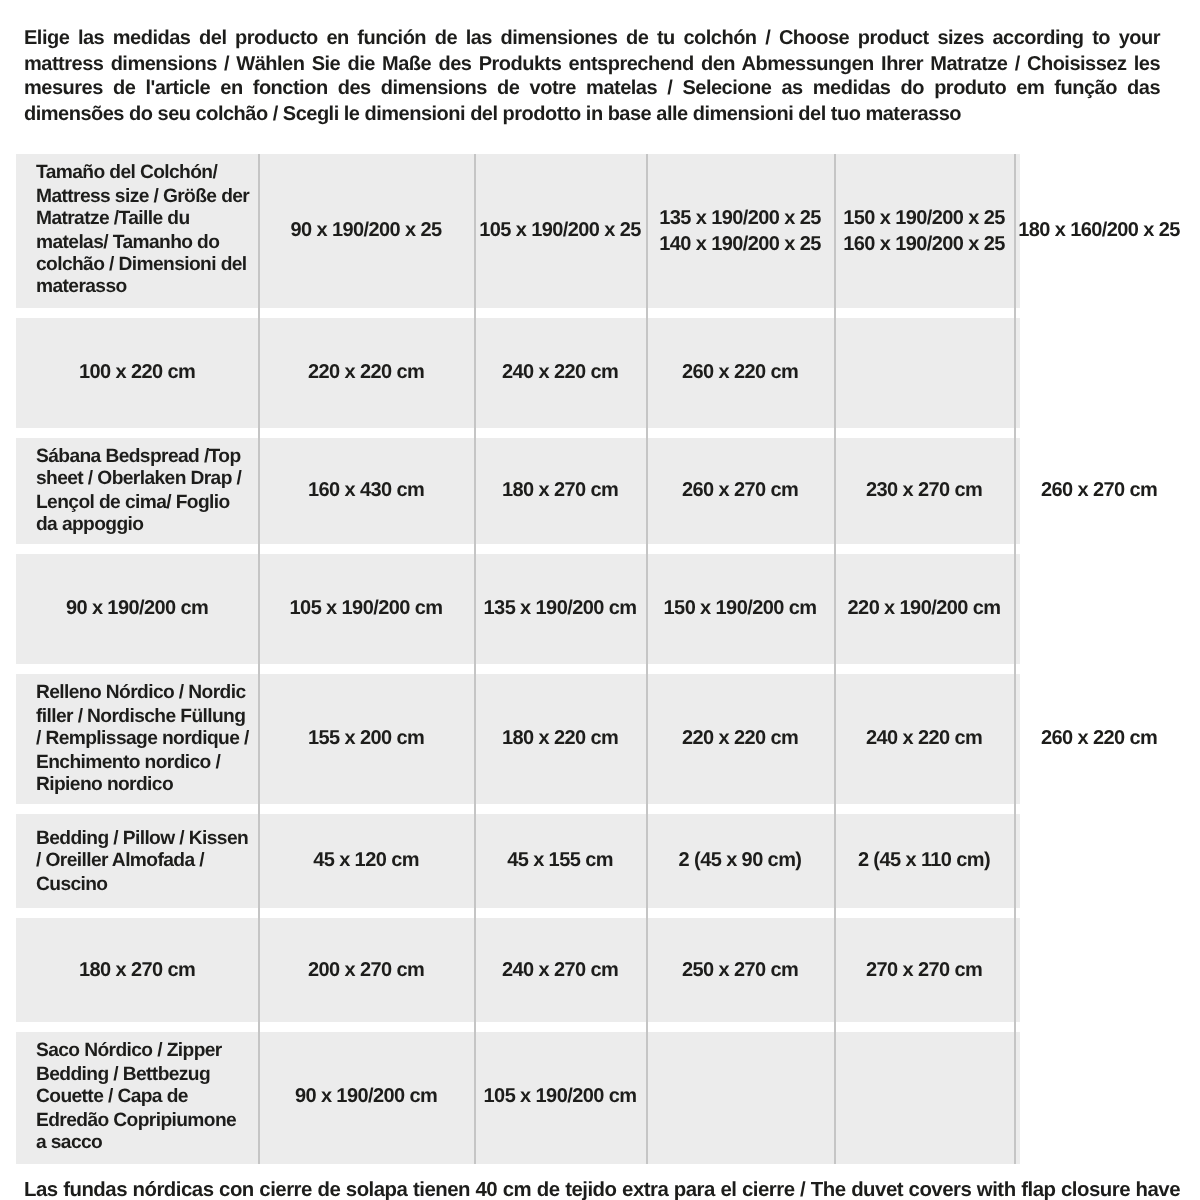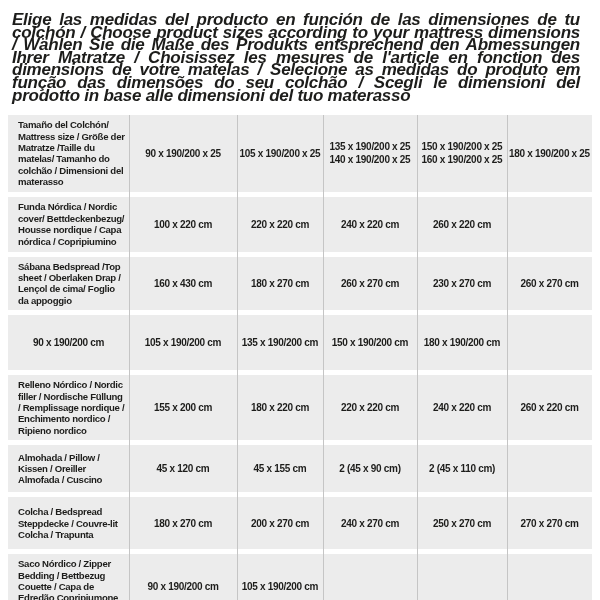--- a/index.html
+++ b/index.html
@@ -3,31 +3,30 @@
 <meta charset="utf-8">
 <style>
   html,body{margin:0;padding:0;}
   body{
     width:600px;height:600px;overflow:hidden;background:#ffffff;
     font-family:"Liberation Sans",sans-serif;color:#1d1d1b;
   }
   .page{position:relative;width:600px;height:600px;}
   .intro{
     margin:14px 20px 13px 12px;
-    font-size:17px;line-height:12.6px;font-weight:700;letter-spacing:-0.25px;
+    font-size:10px;line-height:12.6px;font-weight:700;letter-spacing:-0.25px;
     text-align:justify;
-    font-style:italic;
   }
   .footnote{
     margin:8px 10px 0 12px;
     font-size:10.2px;line-height:12.4px;font-weight:700;letter-spacing:-0.25px;
     text-align:justify;
   }
   .table{
-    position:relative;margin:0 8px;width:584px;
+    position:relative;margin:0 8px;width:502px;
     display:flex;flex-direction:column;gap:5px;
   }
   .row{
     display:grid;
     grid-template-columns:121px 108px 86px 94px 90px 85px;
     background:#ececec;
   }
   .row:nth-of-type(1){min-height:61px}
   .row:nth-of-type(2){min-height:55px}
   .row:nth-of-type(3){min-height:50px}
@@ -61,67 +60,65 @@
   <div class="table">
 
     <div class="row">
       <div class="cell label">Tamaño del Colchón/ Mattress size / Größe der Matratze /Taille du matelas/ Tamanho do colchão / Dimensioni del materasso</div>
       <div class="cell val">90 x 190/200 x 25</div>
       <div class="cell val">105 x 190/200 x 25</div>
       <div class="cell val">135 x 190/200 x 25
 140 x 190/200 x 25</div>
       <div class="cell val">150 x 190/200 x 25
 160 x 190/200 x 25</div>
-      <div class="cell val">180 x 190/200 x 25</div>
+      <div class="cell val">180 x 160/200 x 25</div>
     </div>
 
     <div class="row">
-      <div class="cell label">Funda Nórdica /  Nordic cover/ Bettdeckenbezug/ Housse nordique  / Capa nórdica / Copripiumino</div>
       <div class="cell val">100 x 220 cm</div>
       <div class="cell val">220 x 220 cm</div>
       <div class="cell val">240 x 220 cm</div>
       <div class="cell val">260 x 220 cm</div>
     </div>
 
     <div class="row">
       <div class="cell label">Sábana Bedspread /Top sheet / Oberlaken Drap / Lençol de cima/ Foglio da appoggio</div>
       <div class="cell val">160 x 430 cm</div>
       <div class="cell val">180 x 270 cm</div>
       <div class="cell val">260 x 270 cm</div>
       <div class="cell val">230 x 270 cm</div>
       <div class="cell val">260 x 270 cm</div>
     </div>
 
     <div class="row">
       <div class="cell val">90 x 190/200 cm</div>
       <div class="cell val">105 x 190/200 cm</div>
       <div class="cell val">135 x 190/200 cm</div>
       <div class="cell val">150 x 190/200 cm</div>
-      <div class="cell val">180 x 190/200 cm</div>
+      <div class="cell val">220 x 190/200 cm</div>
     </div>
 
     <div class="row">
       <div class="cell label">Relleno Nórdico / Nordic filler / Nordische Füllung / Remplissage nordique / Enchimento nordico / Ripieno nordico</div>
       <div class="cell val">155 x 200 cm</div>
       <div class="cell val">180 x 220 cm</div>
       <div class="cell val">220 x 220 cm</div>
       <div class="cell val">240 x 220 cm</div>
       <div class="cell val">260 x 220 cm</div>
     </div>
 
     <div class="row">
-      <div class="cell label">Almohada  / Pillow / Kissen / Oreiller Almofada / Cuscino</div>
+      <div class="cell label">Bedding  / Pillow / Kissen / Oreiller Almofada / Cuscino</div>
       <div class="cell val">45 x 120 cm</div>
       <div class="cell val">45 x 155 cm</div>
       <div class="cell val">2 (45 x 90 cm)</div>
       <div class="cell val">2 (45 x 110 cm)</div>
     </div>
 
     <div class="row">
-      <div class="cell label">Colcha / Bedspread Steppdecke / Couvre-lit Colcha / Trapunta</div>
       <div class="cell val">180 x 270 cm</div>
       <div class="cell val">200 x 270 cm</div>
       <div class="cell val">240 x 270 cm</div>
       <div class="cell val">250 x 270 cm</div>
       <div class="cell val">270 x 270 cm</div>
     </div>
 
     <div class="row">
       <div class="cell label">Saco Nórdico / Zipper Bedding / Bettbezug Couette  / Capa de Edredão Copripiumone a sacco</div>
       <div class="cell val">90 x 190/200 cm</div>

